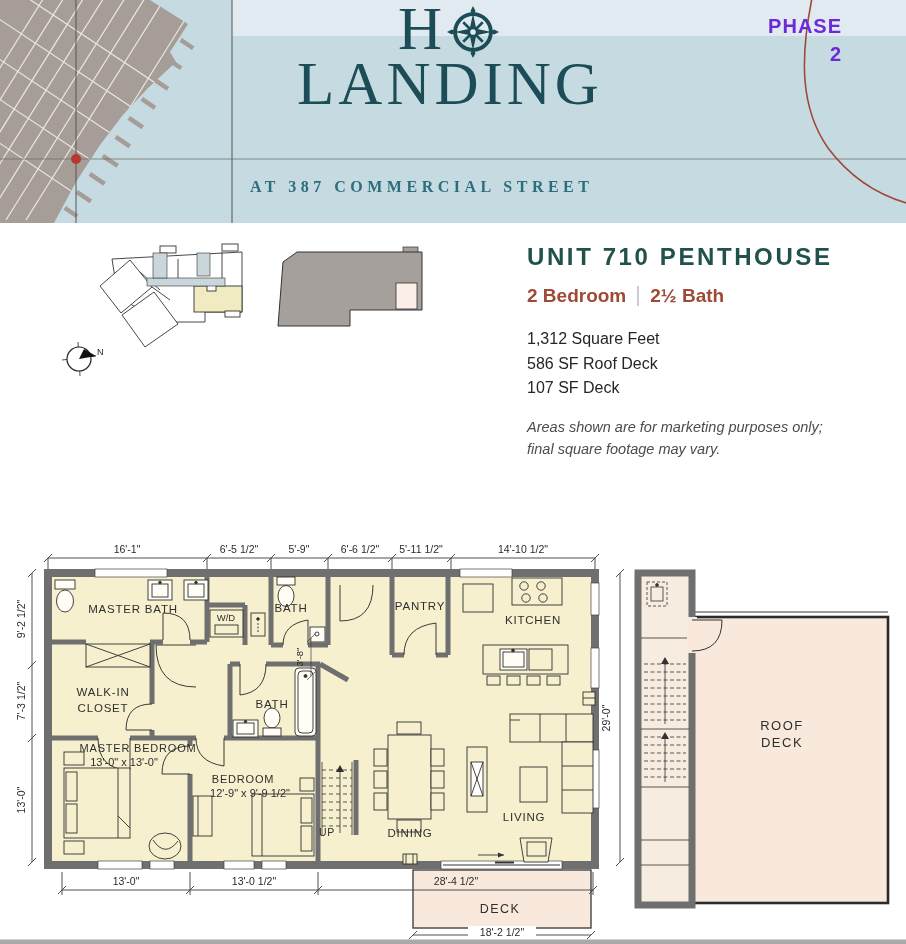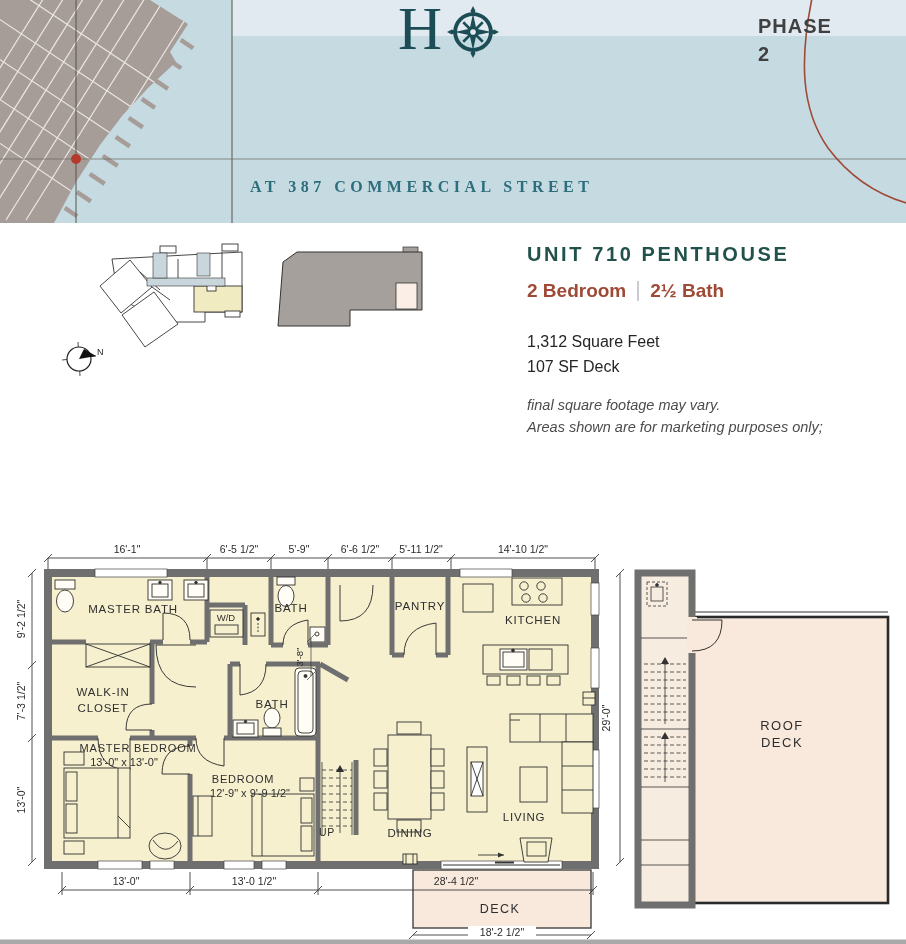--- a/index.html
+++ b/index.html
@@ -11,27 +11,27 @@
   .header{position:absolute;left:0;top:0;width:906px;height:223px;}
   .header-svg{position:absolute;left:0;top:0;}
   .brand{position:absolute;left:240px;top:0px;width:420px;text-align:center;
          color:#1c4c55;font-family:"Liberation Serif",serif;line-height:.96;}
   .brand-line1{font-size:61px;letter-spacing:2px;display:flex;align-items:center;justify-content:center;}
   .brand-line2{font-size:61px;letter-spacing:4px;margin-top:-4px;}
   .compass-o{width:52px;height:52px;margin:0 3px;transform:translateY(3px);}
   .address{position:absolute;left:250px;top:178px;width:400px;text-align:left;
            font-family:"Liberation Serif",serif;font-weight:600;font-size:16px;
            letter-spacing:4.5px;color:#2d6e7c;}
-  .phase{position:absolute;left:758px;top:12px;width:84px;text-align:left;
-         color:#404040;font-weight:bold;font-size:20px;line-height:1.4;letter-spacing:1px;}
+  .phase{position:absolute;left:758px;top:12px;width:84px;text-align:right;
+         color:#6d28d9;font-weight:bold;font-size:20px;line-height:1.4;letter-spacing:1px;}
 
   
   .unit-info{position:absolute;left:527px;top:243px;width:370px;color:#222;}
-  .unit-title{font-size:20px;font-weight:bold;letter-spacing:2.6px;color:#20514a;margin:0 0 14px 0;}
-  .bed-bath{font-size:19px;font-weight:bold;color:#9e4a36;display:flex;align-items:center;margin-bottom:28px;}
+  .unit-title{font-size:24px;font-weight:bold;letter-spacing:2.6px;color:#20514a;margin:0 0 14px 0;}
+  .bed-bath{font-size:19px;font-weight:bold;color:#9e4a36;display:flex;align-items:center;margin-bottom:20px;}
   .bb-divider{display:inline-block;width:2px;height:20px;background:#c9cdd0;margin:0 11px;}
   .spec-line{font-size:16px;line-height:24.5px;color:#262626;}
   .disclaimer{margin-top:15px;font-style:italic;font-size:14.5px;line-height:22px;color:#4c4c4c;}
 
   .keyplan-svg{position:absolute;left:50px;top:238px;}
   .floorplan-svg{position:absolute;left:0;top:524px;}
 </style>
 </head>
 <body>
 
@@ -94,20 +94,21 @@
           <circle cx="24" cy="24" r="16.5" fill="none" stroke="#1c4c55" stroke-width="3.6"></circle>
           <path d="M24,0 L26.3,4.5 L24,9 L21.7,4.5 Z" fill="#1c4c55"></path>
           <path d="M24,39 L26.3,43.5 L24,48 L21.7,43.5 Z" fill="#1c4c55"></path>
           <path d="M0,24 L4.5,21.7 L9,24 L4.5,26.3 Z" fill="#1c4c55"></path>
           <path d="M39,24 L43.5,21.7 L48,24 L43.5,26.3 Z" fill="#1c4c55"></path>
           <path d="M15,15 L33,33 M33,15 L15,33" stroke="#1c4c55" stroke-width="2.4"></path>
           <path d="M24,7 L27,21 L41,24 L27,27 L24,41 L21,27 L7,24 L21,21 Z" fill="#1c4c55"></path>
           <circle cx="24" cy="24" r="2.6" fill="#e0eaf0"></circle>
         </svg>
       </div>
+      <div class="brand-line2">LANDING</div>
     </div>
     <div class="address">AT 387 COMMERCIAL STREET</div>
     <div class="phase">
       <div>PHASE</div>
       <div>2</div>
     </div>
   </div>
 
   <svg class="keyplan-svg" width="440" height="150" viewBox="50 238 440 150">
 
@@ -145,24 +146,25 @@
   </svg>
 
   <div class="unit-info">
     <div class="unit-title">UNIT 710 PENTHOUSE</div>
     <div class="bed-bath">
       <span>2 Bedroom</span>
       <span class="bb-divider"></span>
       <span>2½ Bath</span>
     </div>
     <div class="spec-line">1,312 Square Feet</div>
+    <div class="spec-line">586 SF Roof Deck</div>
     <div class="spec-line">107 SF Deck</div>
     <div class="disclaimer">
+      <div>Areas shown are for marketing purposes only;</div>
       <div>final square footage may vary.</div>
-      <div>Areas shown are for marketing purposes only;</div>
     </div>
   </div>
 
   <svg class="floorplan-svg" width="906" height="420" viewBox="0 0 906 420">
 
     <rect x="413" y="346" width="178" height="58" fill="#f9e9dc" stroke="#444" stroke-width="1.4"></rect>
 
     <g>
       <line x1="695" y1="88" x2="888" y2="88" stroke="#333" stroke-width="1"></line>
       <rect x="693" y="93" width="195" height="286" fill="#f8e9dc" stroke="#2a2a2a" stroke-width="2.6"></rect>

